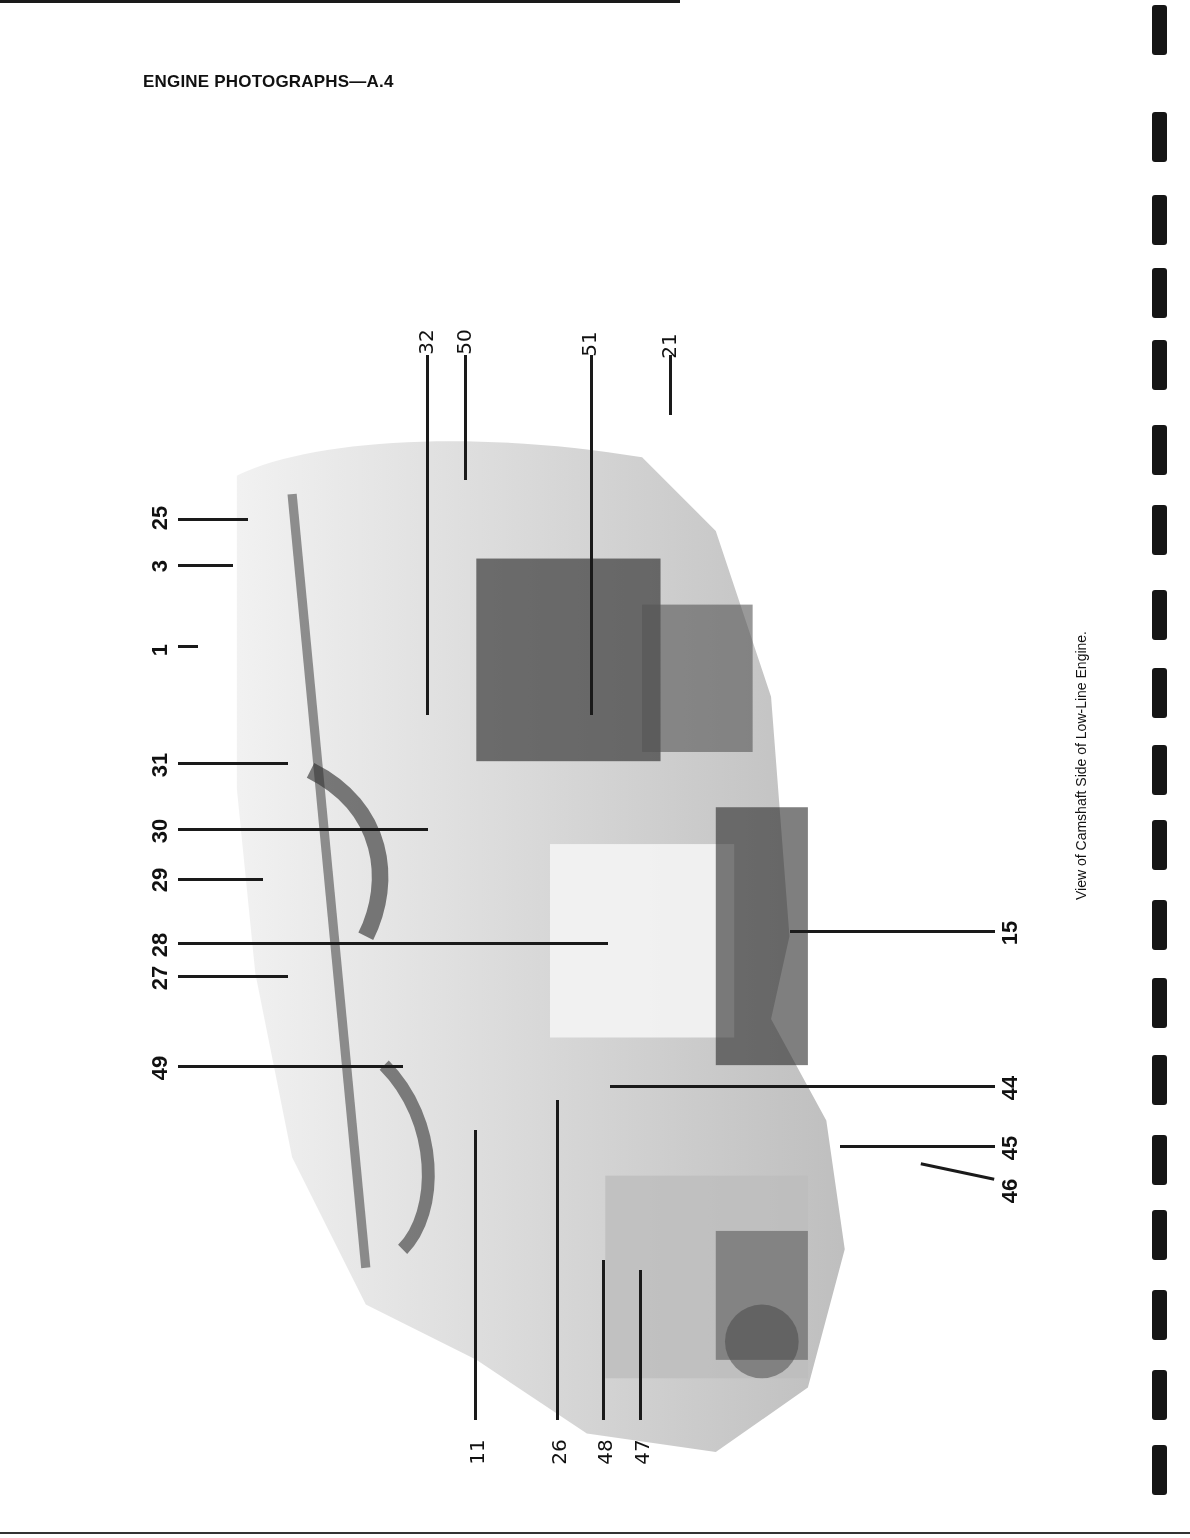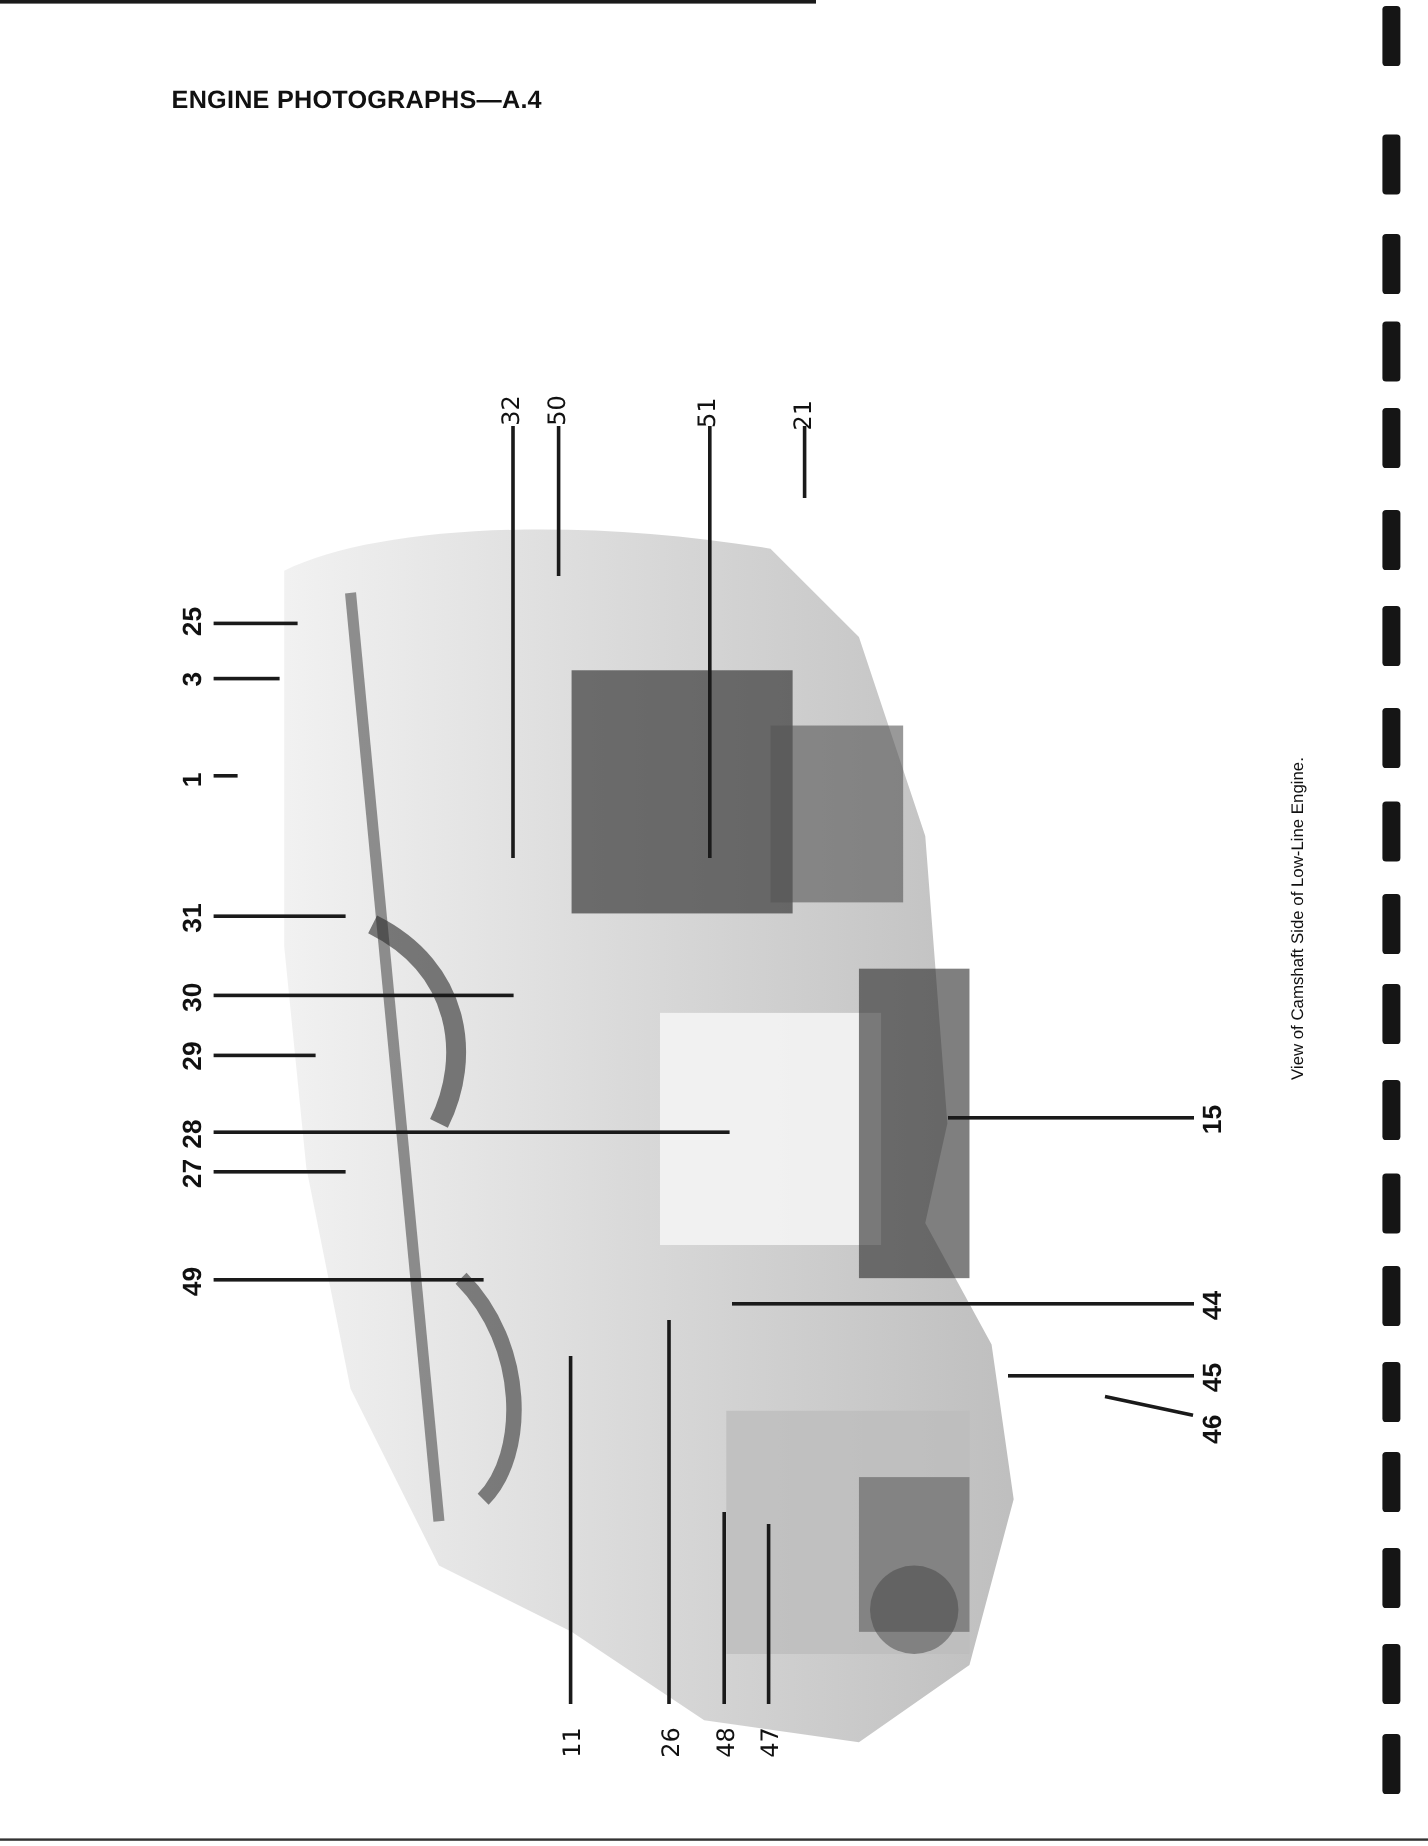--- a/index.html
+++ b/index.html
@@ -1,20 +1,20 @@
 <!DOCTYPE html>
 <html><head>
 <meta charset="utf-8">
 <style>
   html, body { margin: 0; padding: 0; background: #ffffff; }
   body { width: 1190px; height: 1538px; position: relative; overflow: hidden;
          font-family: "Liberation Sans", sans-serif; color: #111; }
   .top-rule { position: absolute; left: 0; top: 0; width: 680px; height: 3px; background: #1a1a1a; }
   .bottom-rule { position: absolute; left: 0; top: 1532px; width: 1190px; height: 2px; background: #333; }
-  .page-header { position: absolute; left: 143px; top: 72px; font-size: 21px; font-weight: bold; letter-spacing: 0.2px; }
+  .page-header { position: absolute; left: 143px; top: 72px; font-size: 17px; font-weight: bold; letter-spacing: 0.2px; }
   .binder-marks { position: absolute; left: 1152px; top: 0; width: 16px; height: 1538px; }
   .binder-mark { position: absolute; left: 0; width: 15px; height: 50px; background: #151515; border-radius: 3px; }
 
   .photo { position: absolute; left: 170px; top: 360px; width: 760px; height: 1150px; }
   .callout { position: absolute; font-weight: bold; font-size: 22px; transform: rotate(-90deg); transform-origin: center; white-space: nowrap; }
   .callout.thin { font-weight: normal; font-family: "DejaVu Sans", sans-serif; font-size: 20px; }
   .leader { position: absolute; background: #1a1a1a; }
   .caption { position: absolute; left: 1073px; top: 900px; font-size: 14px; transform: rotate(-90deg); transform-origin: left top; white-space: nowrap; }
 </style>
 </head>

